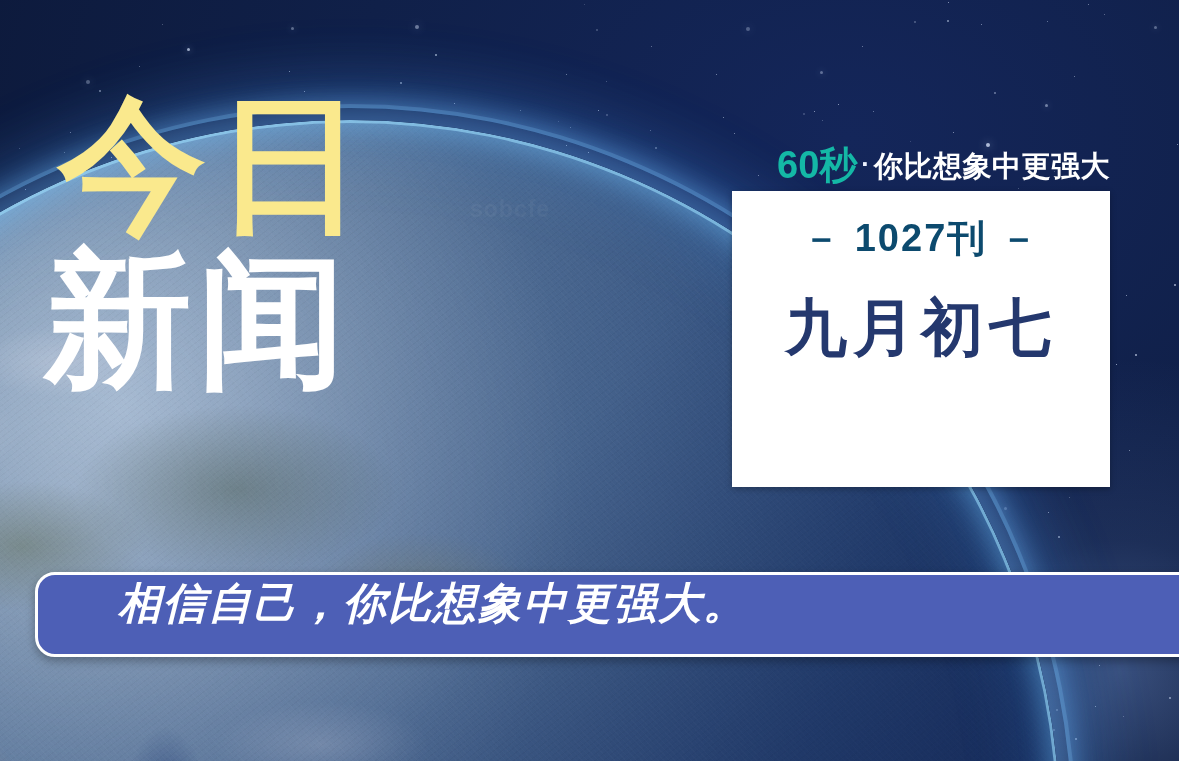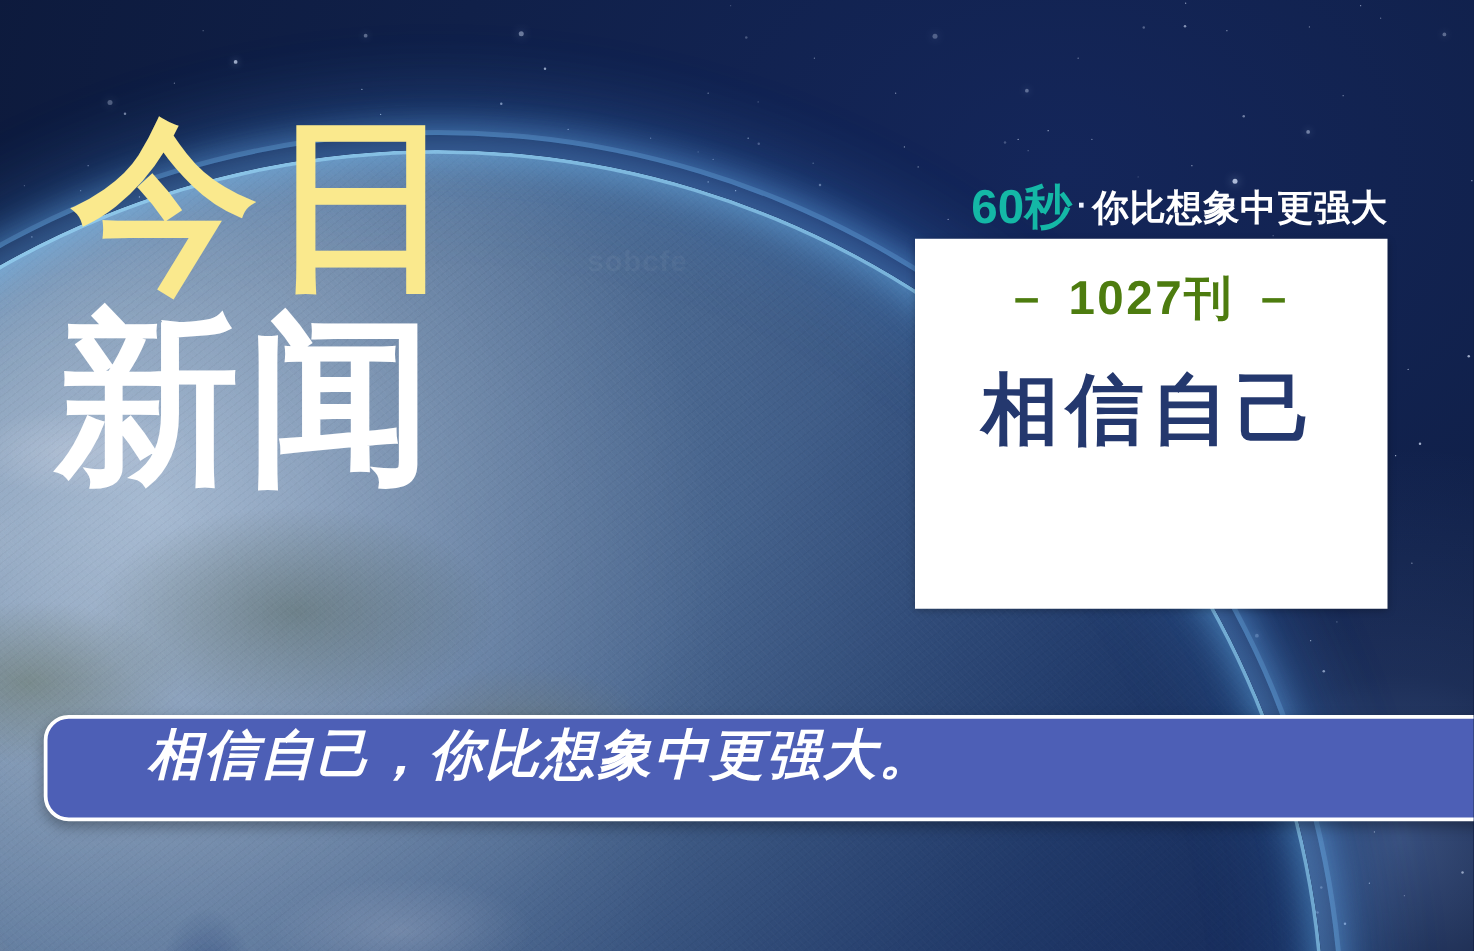--- a/index.html
+++ b/index.html
@@ -207,21 +207,21 @@
     flex-direction: column;
     align-items: center;
     justify-content: flex-start;
     box-shadow: 0 2px 6px rgba(0,0,0,0.28);
   }
   .info-card .issue {
     margin-top: 22px;
     font-size: 38px;
     font-weight: 900;
     letter-spacing: 2px;
-    color: #4d7c0f;
+    color: #0c4a6e;
   }
   .info-card .weekday {
     margin-top: 20px;
     font-size: 52px;
     font-weight: 900;
     letter-spacing: 6px;
     color: #24386e;
   }
   .info-card .lunar {
     margin-top: 22px;
@@ -402,20 +402,20 @@
     <span class="line l2">新闻</span>
   </div>
 
 
   <div class="tagline">
     <span class="sec">60秒</span><span class="dot">·</span><span class="txt">你比想象中更强大</span>
   </div>
 
   <div class="info-card">
     <div class="issue">－ 1027刊 －</div>
-    <div class="lunar">相信自己</div>
+    <div class="lunar">九月初七</div>
   </div>
 
   <div class="quote-bar">
     <span class="quote-text">相信自己，你比想象中更强大。</span>
   </div>
 
 </div>
 
 </body></html>

